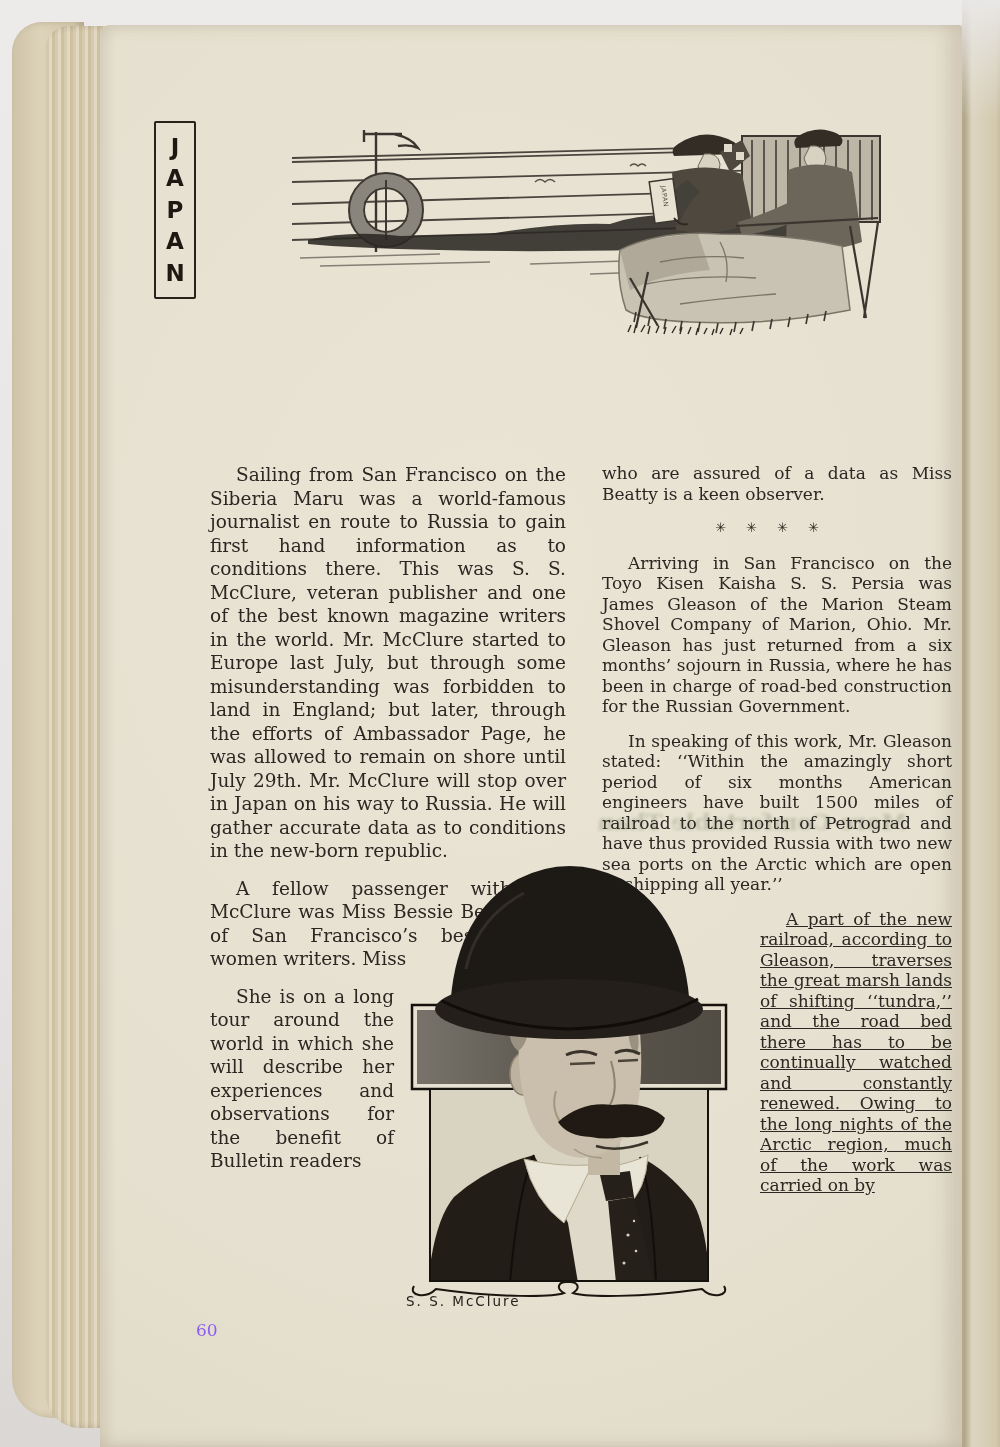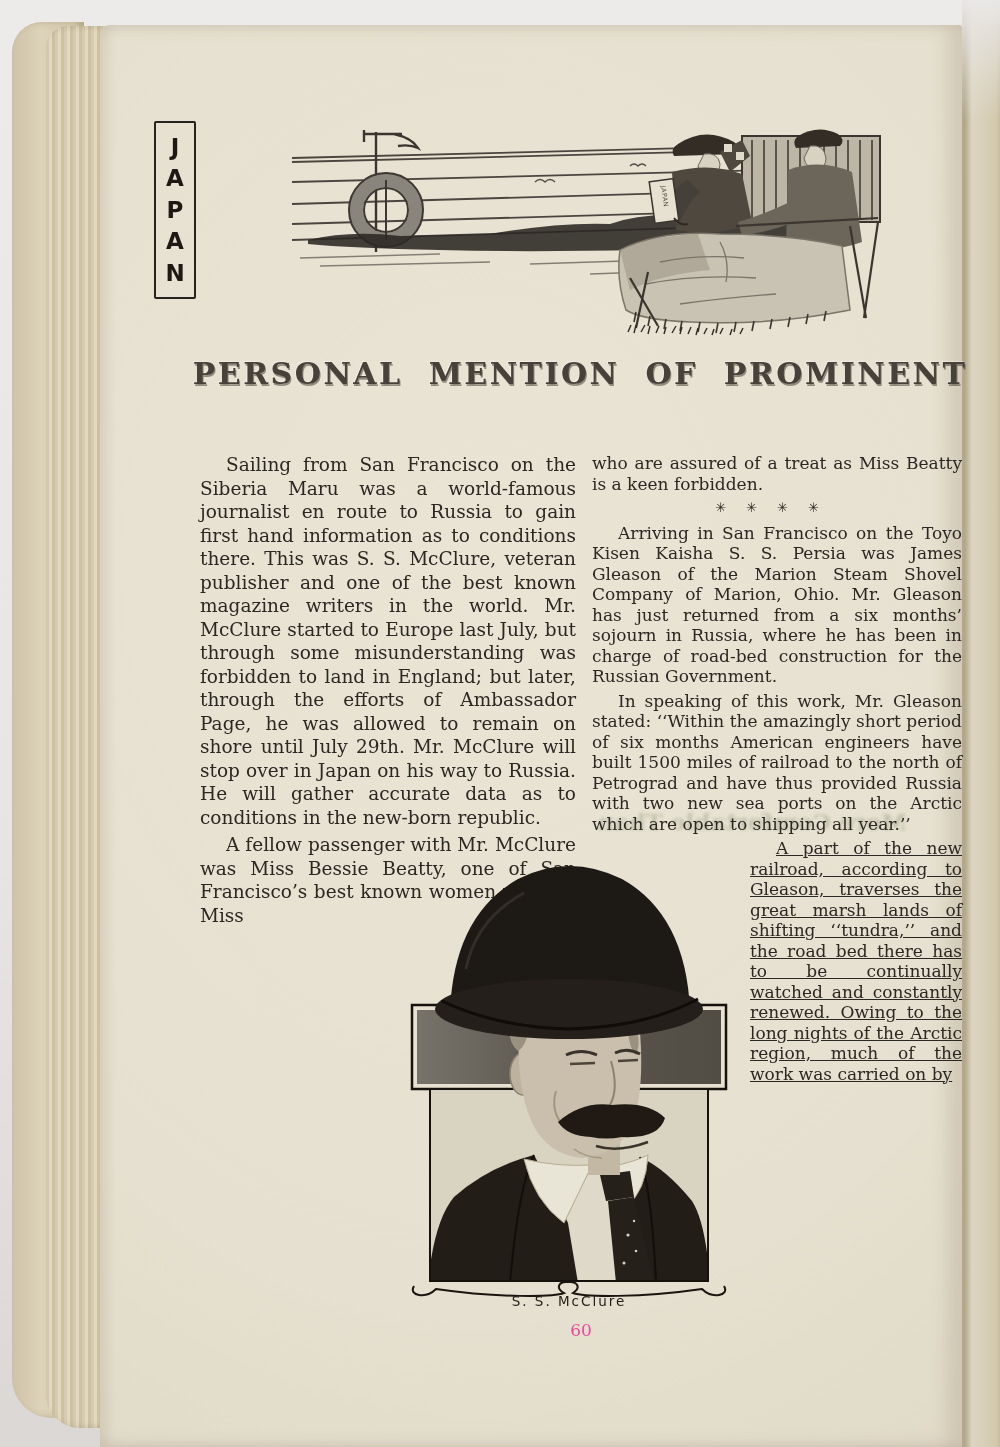--- a/index.html
+++ b/index.html
@@ -32,37 +32,37 @@
   .japan-tab span{font-family:"DejaVu Sans","Liberation Sans",sans-serif;
     font-weight:bold;font-size:23px;line-height:1;color:#1d1812;}
   
   .title{position:absolute;left:190px;top:356px;width:780px;text-align:center;
     font-weight:bold;font-size:30px;line-height:35px;letter-spacing:2.5px;word-spacing:13px;
     color:#474239;text-shadow:1px 2px 0 rgba(40,34,26,.45),-1px -1px 0 rgba(255,255,255,.35);}
   
   .col{position:absolute;top:449px;text-align:justify;}
   .col-left{left:196px;width:384px;font-size:18.5px;line-height:23.5px;}
   .col-right{left:588px;width:378px;font-size:17px;line-height:20.5px;}
-  .col p{margin:4px;text-indent:26px;}
+  .col p{margin:14px;text-indent:26px;}
   .col p.cont{text-indent:0;}
   .narrow-left{width:212px;}
   .narrow-right{width:220px;margin-left:auto;text-decoration:underline;}
   .sep{margin:1px 0;text-align:center;text-indent:0 !important;
     font-size:13px;letter-spacing:20px;color:#2b2722;}
   
   .ghost{position:absolute;left:582px;top:808px;width:340px;text-align:center;
     transform:scaleX(-1);filter:blur(1.6px);
     font-weight:bold;font-size:23px;color:rgba(116,130,96,.30);pointer-events:none;}
   
   .photo{position:absolute;left:406px;top:849px;width:326px;height:450px;}
-  .caption{position:absolute;left:406px;top:1293px;width:326px;text-align:center;
+  .caption{position:absolute;left:406px;top:1293px;width:326px;text-align:left;
     font-family:"DejaVu Sans","Liberation Sans",sans-serif;
     font-size:13.5px;letter-spacing:2px;color:#221d17;}
-  .pageno{position:absolute;left:196px;top:1320px;width:770px;text-align:center;
-    font-size:17px;color:#ec4899;}
+  .pageno{position:absolute;left:196px;top:1320px;width:770px;text-align:left;
+    font-size:17px;color:#8b5cf6;}
   .illustration{position:absolute;left:290px;top:122px;width:595px;height:215px;}
 </style>
 </head>
 <body>
 
 <div class="cover-edge"></div>
 <div class="page-stack"></div>
 <div class="page-main"></div>
 <div class="page-behind"></div>
 <div class="page-behind-top"></div>
@@ -178,34 +178,34 @@
     <line x1="588" y1="100" x2="574" y2="196"></line>
     <line x1="446" y1="104" x2="588" y2="96"></line>
   </g>
 
   <g stroke="#2f2a24" stroke-width="1.4">
     <path d="M338 210 l3 -7 M344 211 l2 -8 M351 210 l4 -7 M358 212 l2 -8 M366 211 l3 -7 M374 212 l2 -7 M382 211 l4 -7 M390 212 l2 -7 M398 212 l3 -7 M406 213 l2 -7 M414 212 l3 -6 M422 213 l2 -6 M430 212 l3 -6 M440 213 l2 -6 M450 212 l3 -6"></path>
   </g>
 </svg>
 
 <div class="title">
-  <div>PERSONAL MENTION OF PROMINENT</div>
 </div>
 
 <div class="ghost">More Comfortable Than</div>
 
 <div class="col col-left">
   <p>Sailing from San Francisco on the Siberia Maru was a world-famous journalist en route to Russia to gain first hand information as to conditions there.  This was S. S. McClure, veteran publisher and one of the best known magazine writers in the world.  Mr. McClure started to Europe last July, but through some misunderstanding was forbidden to land in England; but later, through the efforts of Ambassador Page, he was allowed to remain on shore until July 29th.  Mr. McClure will stop over in Japan on his way to Russia.  He will gather accurate data as to conditions in the new-born republic.</p>
   <p>A fellow passenger with Mr. McClure was Miss Bessie Beatty, one of San Francisco’s best known women writers.  Miss</p>
   <div class="narrow-left">
+    <p>She is on a long tour around the world in which she will describe her experiences and observations for the benefit of Bulletin readers</p>
   </div>
 </div>
 
 <div class="col col-right">
-  <p class="cont">who are assured of a treat as Miss Beatty is a keen forbidden.</p>
+  <p class="cont">who are assured of a data as Miss Beatty is a keen observer.</p>
   <p class="sep">✳✳✳✳</p>
   <p>Arriving in San Francisco on the Toyo Kisen Kaisha S. S. Persia was James Gleason of the Marion Steam Shovel Company of Marion, Ohio.  Mr. Gleason has just returned from a six months’ sojourn in Russia, where he has been in charge of road-bed construction for the Russian Government.</p>
   <p>In speaking of this work, Mr. Gleason stated: ‘‘Within the amazingly short period of six months American engineers have built 1500 miles of railroad to the north of Petrograd and have thus provided Russia with two new sea ports on the Arctic which are open to shipping all year.’’</p>
   <div class="narrow-right">
     <p>A part of the new railroad, according to Gleason, traverses the great marsh lands of shifting ‘‘tundra,’’ and the road bed there has to be continually watched and constantly renewed.  Owing to the long nights of the Arctic region, much of the work was carried on by</p>
   </div>
 </div>
 
 <svg class="photo" viewBox="0 0 326 450" xmlns="http://www.w3.org/2000/svg">
   <defs>

